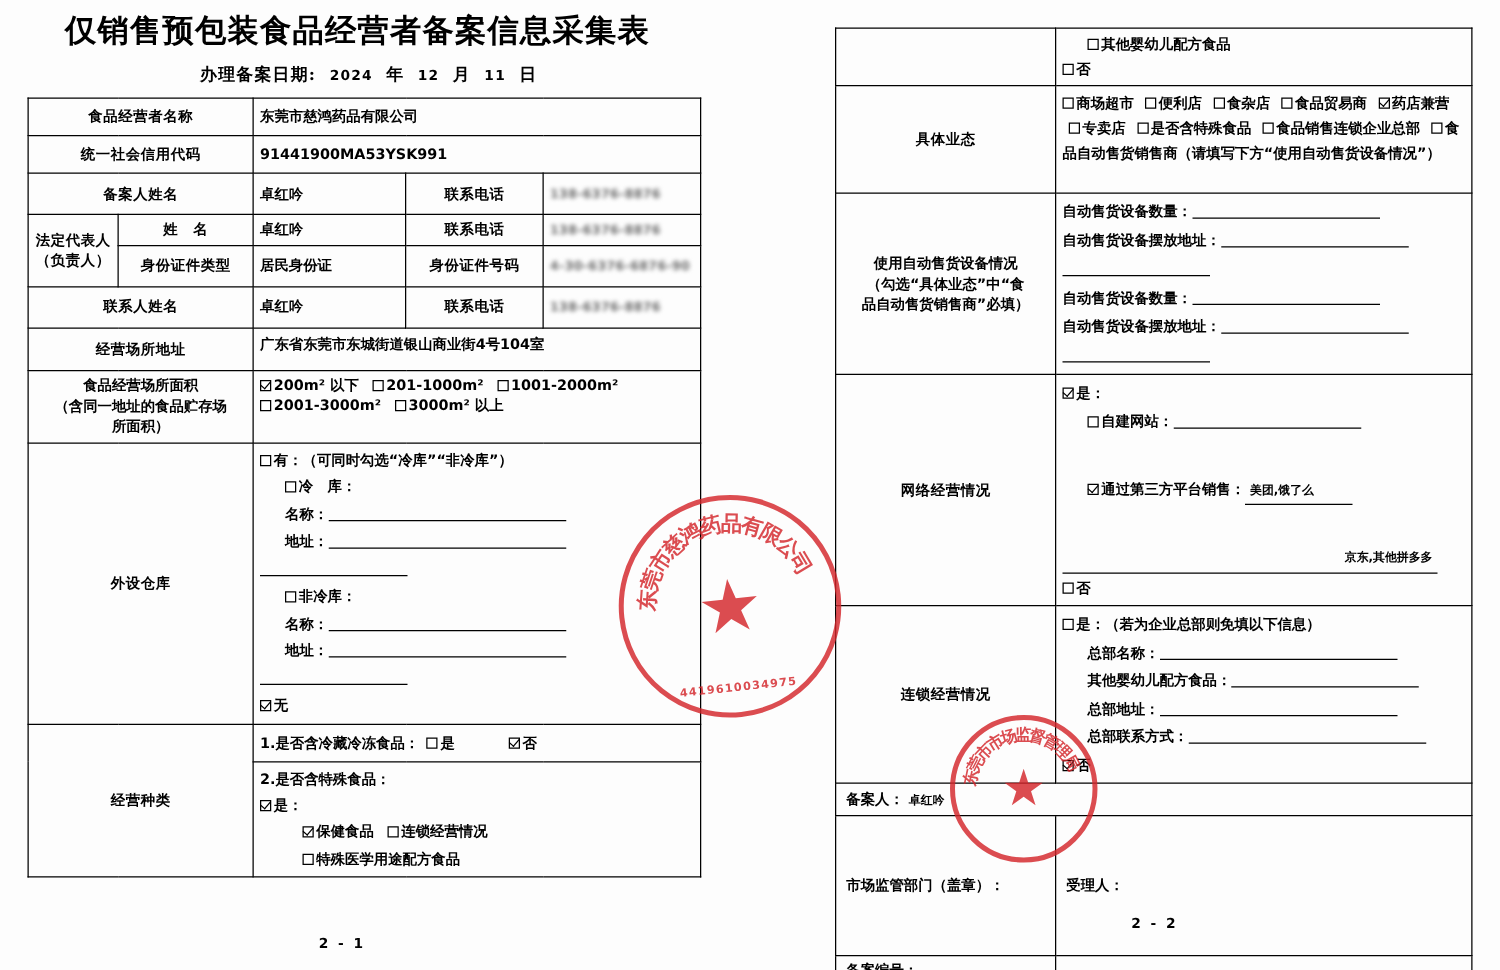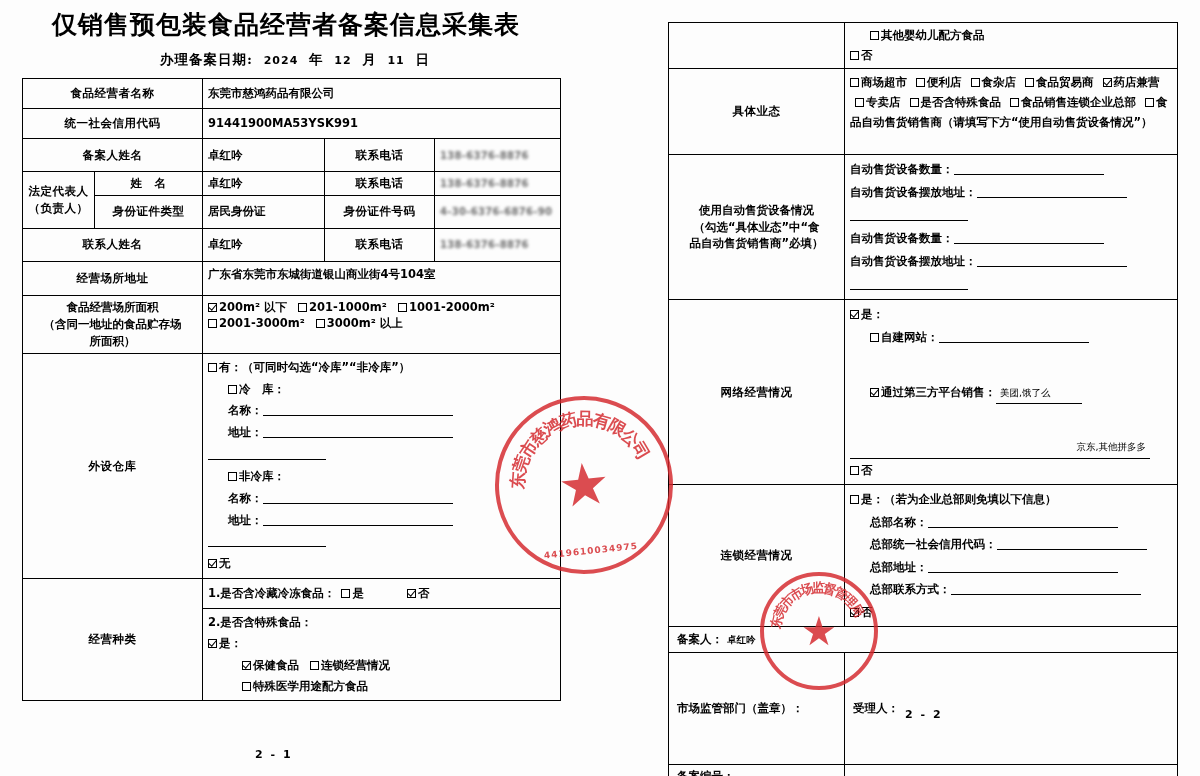--- a/index.html
+++ b/index.html
@@ -123,21 +123,21 @@
     display: inline-block;
     border-bottom: 1.4px solid #000;
     height: 12px;
     vertical-align: -2px;
   }
   .u-long  { width: 190px; }
   .u-mid   { width: 150px; }
   .u-short { width: 118px; }
   .hand {
     font-size: 9.5px;
-    font-weight: normal;
+    font-weight: bold;
     border-bottom: 1.4px solid #000;
     display: inline-block;
     padding: 0 4px 1px 4px;
     min-width: 86px;
     filter: blur(.2px);
     margin-top: 36px;
   }
   .indent1 { padding-left: 20px; display: block; }
   .indent2 { padding-left: 34px; display: block; }
 
@@ -192,21 +192,21 @@
   }
 
   
   .pg-foot {
     position: absolute;
     font-size: 11px;
     font-weight: bold;
     letter-spacing: 2px;
   }
   .pg-foot-l { left: 255px; top: 748px; }
-  .pg-foot-r { left: 905px; top: 708px; }
+  .pg-foot-r { left: 905px; top: 732px; }
 
   .sig-row { font-size: 11px; font-weight: bold; }
   .sig-val { font-size: 9.5px; font-weight: bold; padding-left: 4px; }
   .tall { height: 112px; vertical-align: top; }
 </style>
 </head>
 <body>
 
 <div class="page">
 
@@ -393,21 +393,21 @@
           <span style="display:block;margin-top:-2px"><span class="hand" style="min-width:300px;text-align:right">京东,其他拼多多</span></span>
           <span style="display:block"><span class="cb"></span><span>否</span></span>
         </td>
       </tr>
 
       <tr>
         <td class="lbl" style="height:112px">连锁经营情况</td>
         <td class="opts" style="vertical-align:top;line-height:1.95">
           <span style="display:block"><span class="cb"></span><span>是：（若为企业总部则免填以下信息）</span></span>
           <span class="indent1"><span>总部名称：</span><span class="uline u-long"></span></span>
-          <span class="indent1"><span>总部统一社会信用代码：</span><span class="uline u-mid"></span></span>
+          <span class="indent1"><span>其他婴幼儿配方食品：</span><span class="uline u-mid"></span></span>
           <span class="indent1"><span>总部地址：</span><span class="uline u-long"></span></span>
           <span class="indent1"><span>总部联系方式：</span><span class="uline u-long"></span></span>
           <span style="display:block"><span class="cb on"></span><span>否</span></span>
         </td>
       </tr>
 
       <tr>
         <td class="sig-row" colspan="2" style="height:26px;padding-left:8px">
           <span>备案人：</span><span class="sig-val">卓红吟</span>
         </td>

